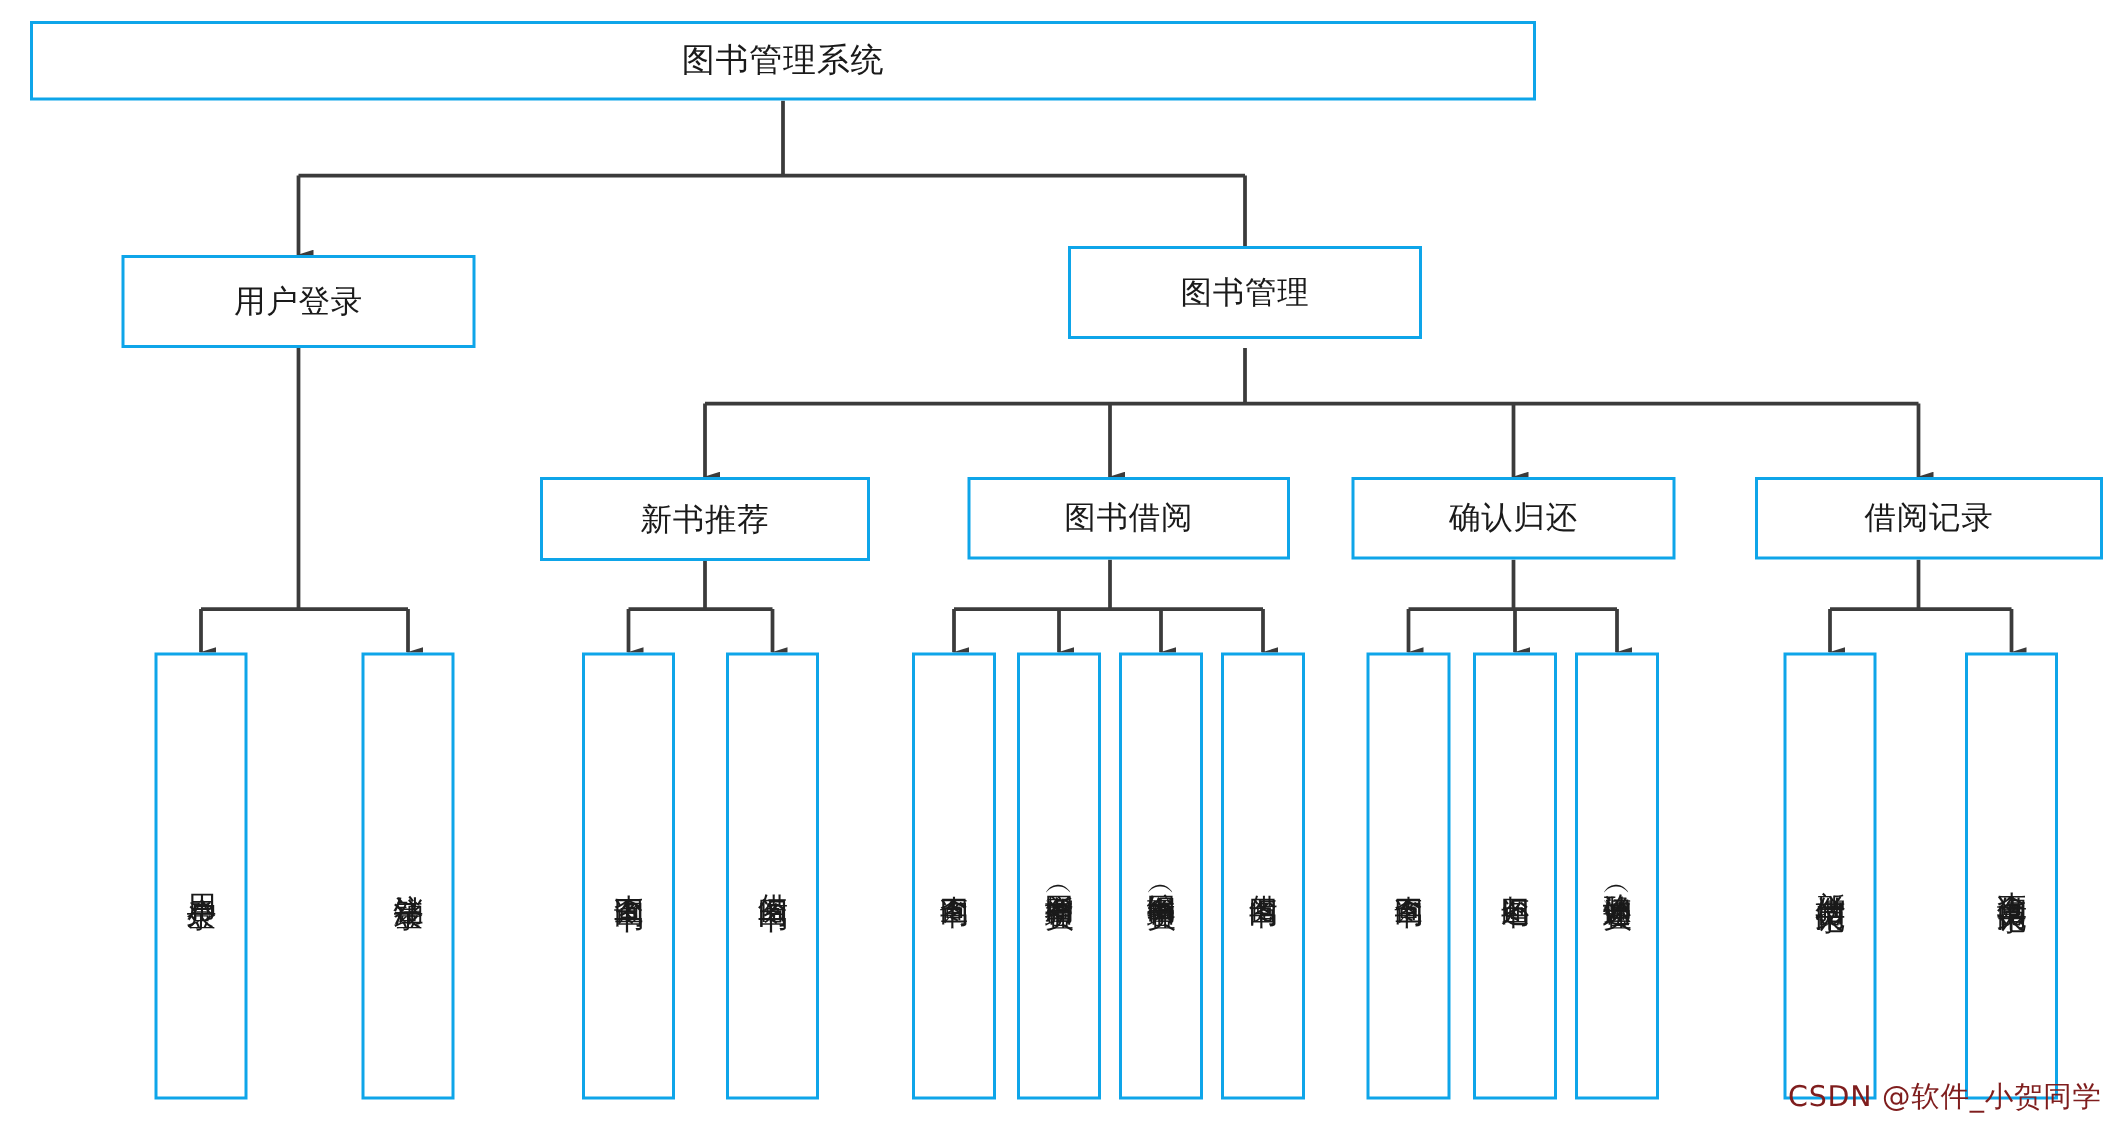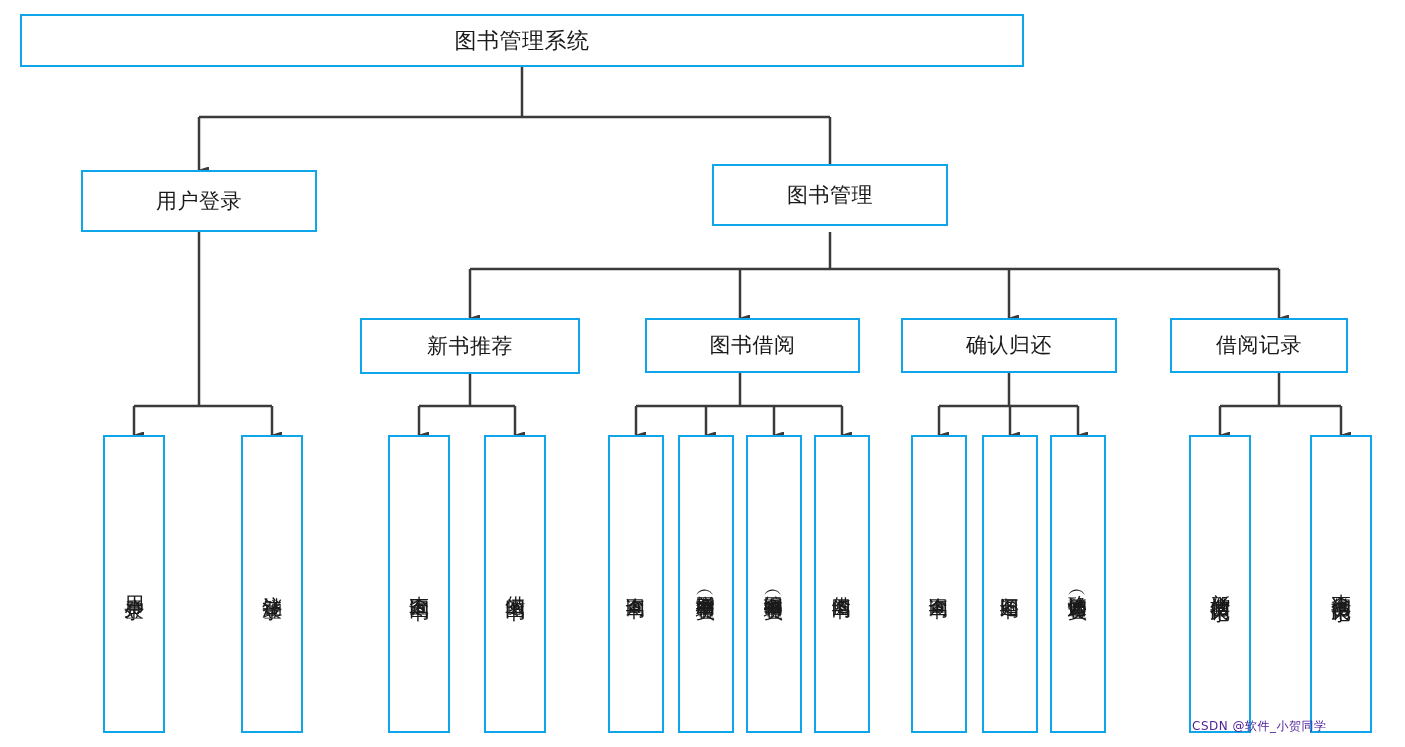--- a/index.html
+++ b/index.html
@@ -54,22 +54,22 @@
   svg.connectors {
     position: absolute;
     left: 0;
     top: 0;
     width: 1405px;
     height: 747px;
     pointer-events: none;
   }
   .watermark {
     position: absolute;
-    color: #4c1d95;
-    font-size: 12px;
+    color: #7f1d1d;
+    font-size: 19px;
     letter-spacing: 0.5px;
     white-space: nowrap;
     user-select: none;
   }
 </style>
 </head>
 <body>
 
 <div id="diagram-root">
 
@@ -128,21 +128,21 @@
       </div>
       <div class="node-box horizontal" style="left: 360px; top: 318px; width: 220px; height: 56px;">
         <span class="node-label">新书推荐</span>
       </div>
       <div class="node-box horizontal" style="left: 633px; top: 318px; width: 215px; height: 55px; margin-left: 12px;">
         <span class="node-label">图书借阅</span>
       </div>
       <div class="node-box horizontal" style="left: 901px; top: 318px; width: 216px; height: 55px;">
         <span class="node-label">确认归还</span>
       </div>
-      <div class="node-box horizontal" style="left: 1170px; top: 318px; width: 178px; height: 55px;">
+      <div class="node-box horizontal" style="left: 1170px; top: 318px; width: 232px; height: 55px;">
         <span class="node-label">借阅记录</span>
       </div>
       <div class="node-box vertical" style="left: 103px; top: 435px; width: 62px; height: 298px;">
         <span class="node-label">用户登录</span>
       </div>
       <div class="node-box vertical" style="left: 241px; top: 435px; width: 62px; height: 298px;">
         <span class="node-label">注销登录</span>
       </div>
       <div class="node-box vertical" style="left: 388px; top: 435px; width: 62px; height: 298px;">
         <span class="node-label">查询图书</span>

